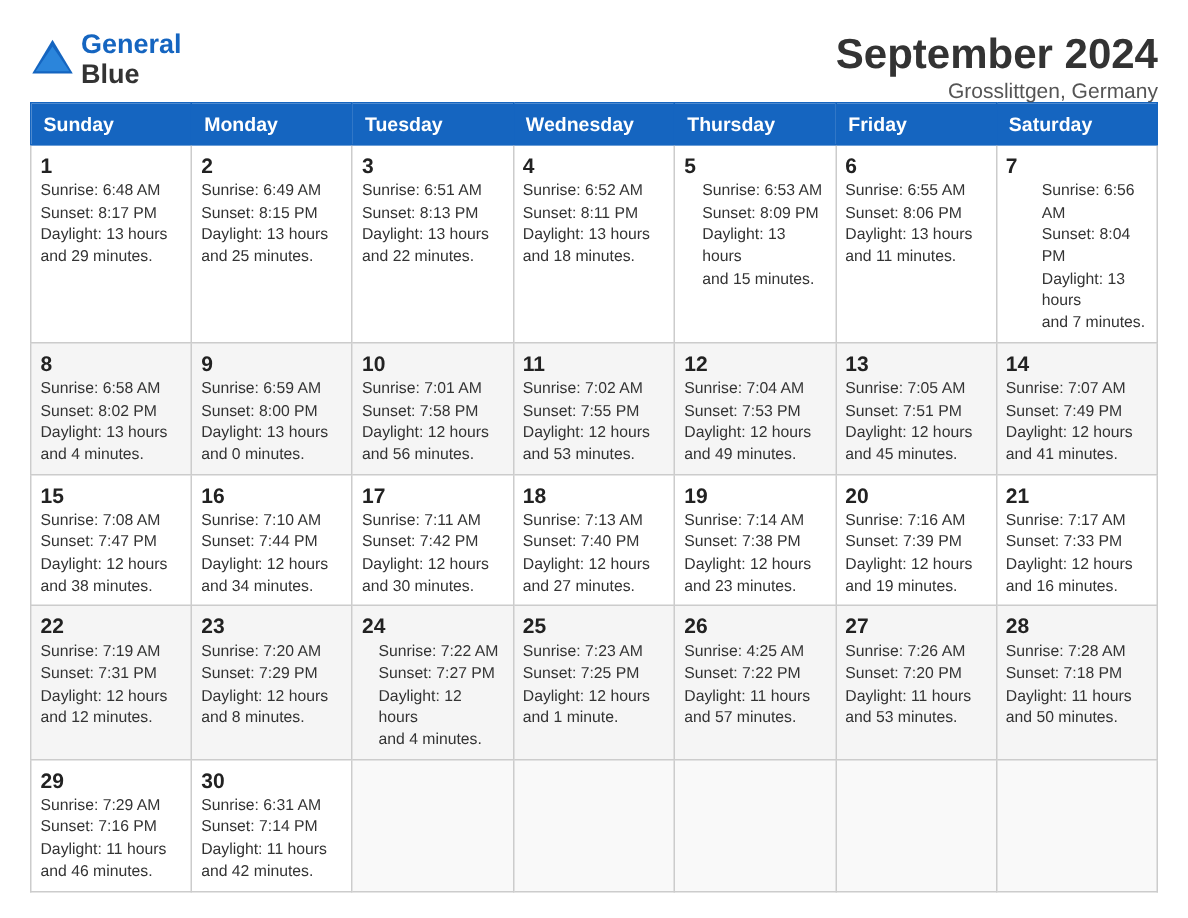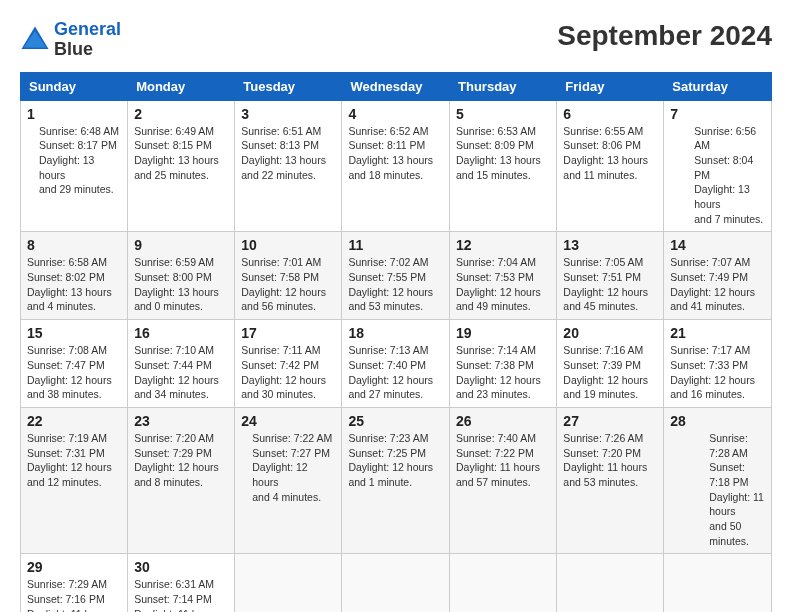--- a/index.html
+++ b/index.html
@@ -7,21 +7,21 @@
       font-family: Arial, sans-serif;
       background: #fff;
       width: 792px;
       min-height: 612px;
       padding: 20px;
     }
     .header {
       display: flex;
       justify-content: space-between;
       align-items: flex-start;
-      margin-bottom: 12px;
+      margin-bottom: 0;
     }
     .logo {
       display: flex;
       align-items: center;
     }
     .logo-text {
       font-size: 18px;
       font-weight: bold;
       color: #333;
       line-height: 1.1;
@@ -93,40 +93,41 @@
     <svg class="logo-icon" viewBox="0 0 40 40">
       <polygon points="20,2 38,32 2,32" fill="#1565c0"></polygon>
       <polygon points="20,8 35,30 5,30" fill="#42a5f5" opacity="0.5"></polygon>
     </svg>
     <div class="logo-text">
       <span class="blue">General</span><br><span>Blue</span>
     </div>
   </div>
   <div class="title-block">
     <div class="month-title">September 2024</div>
+    <div class="location">Grosslittgen, Germany</div>
   </div>
 </div>
 
 <table class="calendar">
   <thead>
     <tr id="weekday-header">
         <th>Sunday</th>
         <th>Monday</th>
         <th>Tuesday</th>
         <th>Wednesday</th>
         <th>Thursday</th>
         <th>Friday</th>
         <th>Saturday</th>
       </tr>
   </thead>
   <tbody id="calendar-body">
       <tr>
         <td>
           <div class="day-num">1</div>
-          <div class="day-info" style="white-space: pre-line; margin-left: 12px;">Sunrise: 6:48 AM
+          <div class="day-info" style="white-space: pre-line;">Sunrise: 6:48 AM
 Sunset: 8:17 PM
 Daylight: 13 hours
 and 29 minutes.</div>
         </td>
         <td>
           <div class="day-num">2</div>
           <div class="day-info" style="white-space: pre-line;">Sunrise: 6:49 AM
 Sunset: 8:15 PM
 Daylight: 13 hours
 and 25 minutes.</div>
@@ -140,21 +141,21 @@
         </td>
         <td>
           <div class="day-num">4</div>
           <div class="day-info" style="white-space: pre-line;">Sunrise: 6:52 AM
 Sunset: 8:11 PM
 Daylight: 13 hours
 and 18 minutes.</div>
         </td>
         <td>
           <div class="day-num">5</div>
-          <div class="day-info" style="white-space: pre-line;">Sunrise: 6:53 AM
+          <div class="day-info" style="white-space: pre-line; margin-left: 12px;">Sunrise: 6:53 AM
 Sunset: 8:09 PM
 Daylight: 13 hours
 and 15 minutes.</div>
         </td>
         <td>
           <div class="day-num">6</div>
           <div class="day-info" style="white-space: pre-line;">Sunrise: 6:55 AM
 Sunset: 8:06 PM
 Daylight: 13 hours
 and 11 minutes.</div>
@@ -293,35 +294,35 @@
         </td>
         <td>
           <div class="day-num">25</div>
           <div class="day-info" style="white-space: pre-line;">Sunrise: 7:23 AM
 Sunset: 7:25 PM
 Daylight: 12 hours
 and 1 minute.</div>
         </td>
         <td>
           <div class="day-num">26</div>
-          <div class="day-info" style="white-space: pre-line;">Sunrise: 7:40 AM
+          <div class="day-info" style="white-space: pre-line;">Sunrise: 4:25 AM
 Sunset: 7:22 PM
 Daylight: 11 hours
 and 57 minutes.</div>
         </td>
         <td>
           <div class="day-num">27</div>
           <div class="day-info" style="white-space: pre-line;">Sunrise: 7:26 AM
 Sunset: 7:20 PM
 Daylight: 11 hours
 and 53 minutes.</div>
         </td>
         <td>
           <div class="day-num">28</div>
-          <div class="day-info" style="white-space: pre-line; margin-left: 39px;">Sunrise: 7:28 AM
+          <div class="day-info" style="white-space: pre-line;">Sunrise: 7:28 AM
 Sunset: 7:18 PM
 Daylight: 11 hours
 and 50 minutes.</div>
         </td>
       </tr>
       <tr>
         <td>
           <div class="day-num">29</div>
           <div class="day-info" style="white-space: pre-line;">Sunrise: 7:29 AM
 Sunset: 7:16 PM

